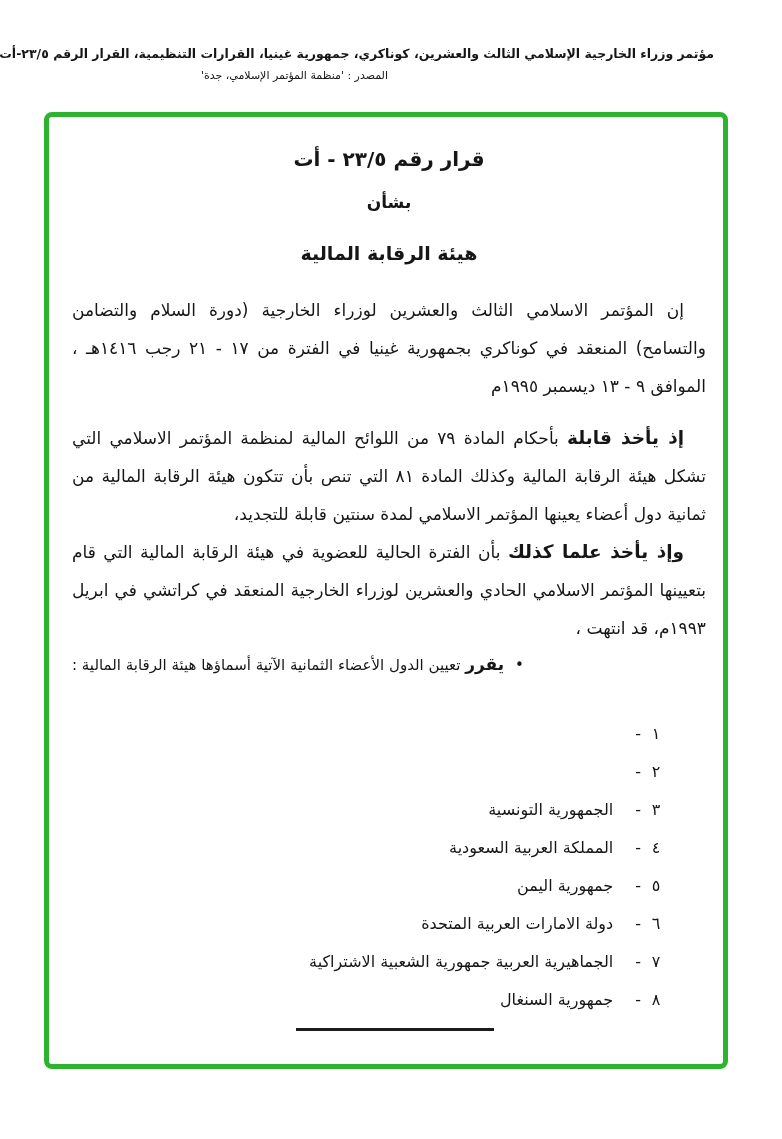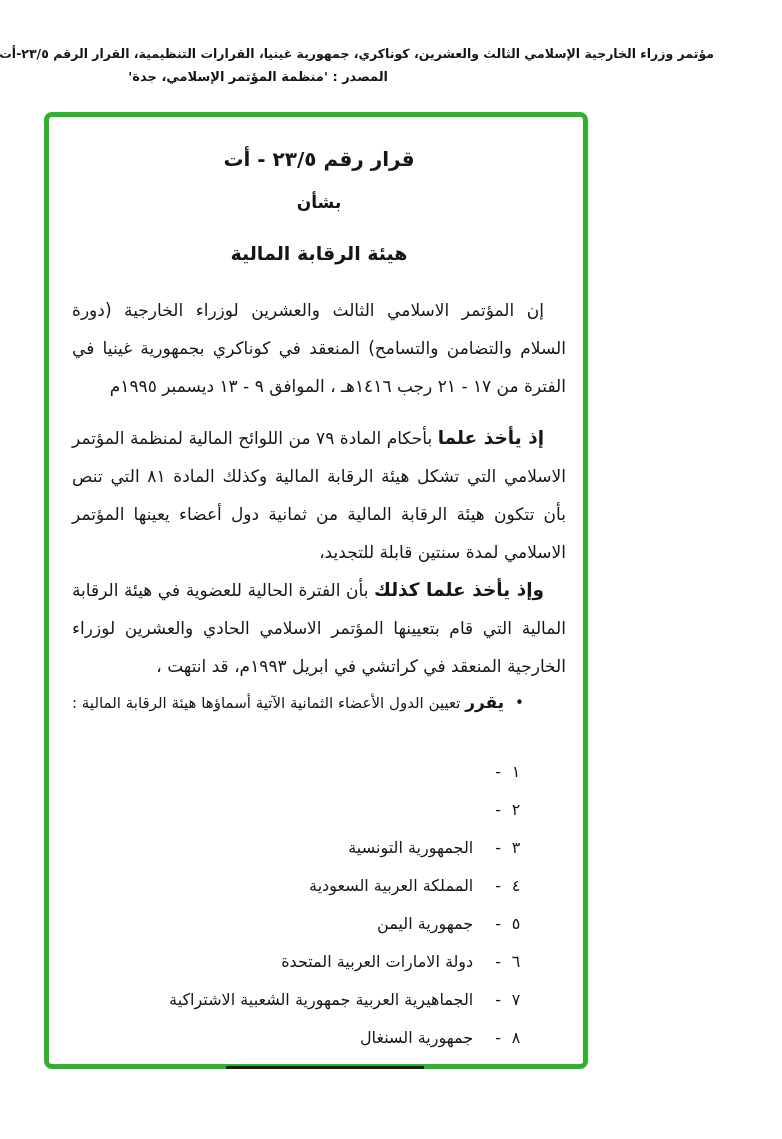--- a/index.html
+++ b/index.html
@@ -18,28 +18,28 @@
   }
   
   .doc-header{
     position:absolute;top:46px;right:68px;left:80px;
   }
   .doc-header .line1{
     font-size:12.5px;font-weight:bold;letter-spacing:0;
     white-space:nowrap;
   }
   .doc-header .line2{
-    font-size:13px;font-weight:bold;
+    font-size:11px;font-weight:normal;
     margin-top:8px;margin-right:326px;
     white-space:nowrap;
   }
   
   .green-frame{
     position:absolute;top:112px;left:44px;
-    width:544px;height:957px;
+    width:684px;height:957px;
     border:5px solid var(--accent-green);
     border-radius:8px;
     padding:28px 17px 0 23px;
   }
   
   .title-block{text-align:center;}
   .title-main{font-size:20px;font-weight:bold;line-height:28px;}
   .title-subject-label{font-size:17px;font-weight:bold;line-height:26px;margin-top:16px;}
   .title-subject{font-size:19px;font-weight:bold;line-height:28px;margin-top:24px;}
   
@@ -93,21 +93,21 @@
     <div class="title-main">قرار رقم ٢٣/٥ - أت</div>
     <div class="title-subject-label">بشأن</div>
     <div class="title-subject">هيئة الرقابة المالية</div>
   </div>
 
   <p class="para p1">
     <span>إن المؤتمر الاسلامي الثالث والعشرين لوزراء الخارجية (دورة السلام والتضامن والتسامح) المنعقد في كوناكري بجمهورية غينيا في الفترة من ١٧ - ٢١ رجب ١٤١٦هـ ، الموافق ٩ - ١٣ ديسمبر ١٩٩٥م</span>
   </p>
 
   <p class="para p2">
-    <strong class="lead">إذ يأخذ علما</strong>
+    <strong class="lead">إذ يأخذ قابلة</strong>
     <span>بأحكام المادة ٧٩ من اللوائح المالية لمنظمة المؤتمر الاسلامي التي تشكل هيئة الرقابة المالية وكذلك المادة ٨١ التي تنص بأن تتكون هيئة الرقابة المالية من ثمانية دول أعضاء يعينها المؤتمر الاسلامي لمدة سنتين قابلة للتجديد،</span>
   </p>
 
   <p class="para p3">
     <strong class="lead">وإذ يأخذ علما كذلك</strong>
     <span>بأن الفترة الحالية للعضوية في هيئة الرقابة المالية التي قام بتعيينها المؤتمر الاسلامي الحادي والعشرين لوزراء الخارجية المنعقد في كراتشي في ابريل ١٩٩٣م، قد انتهت ،</span>
   </p>
 
   <p class="decision">
     <span class="bullet">•</span>

